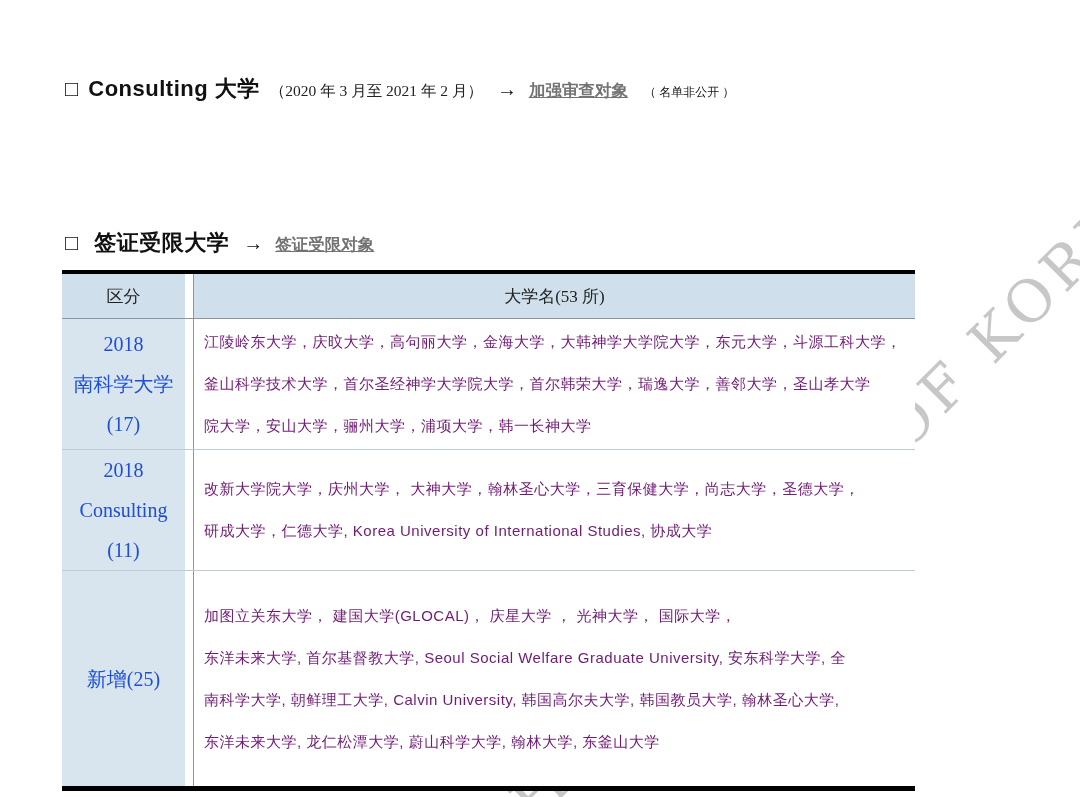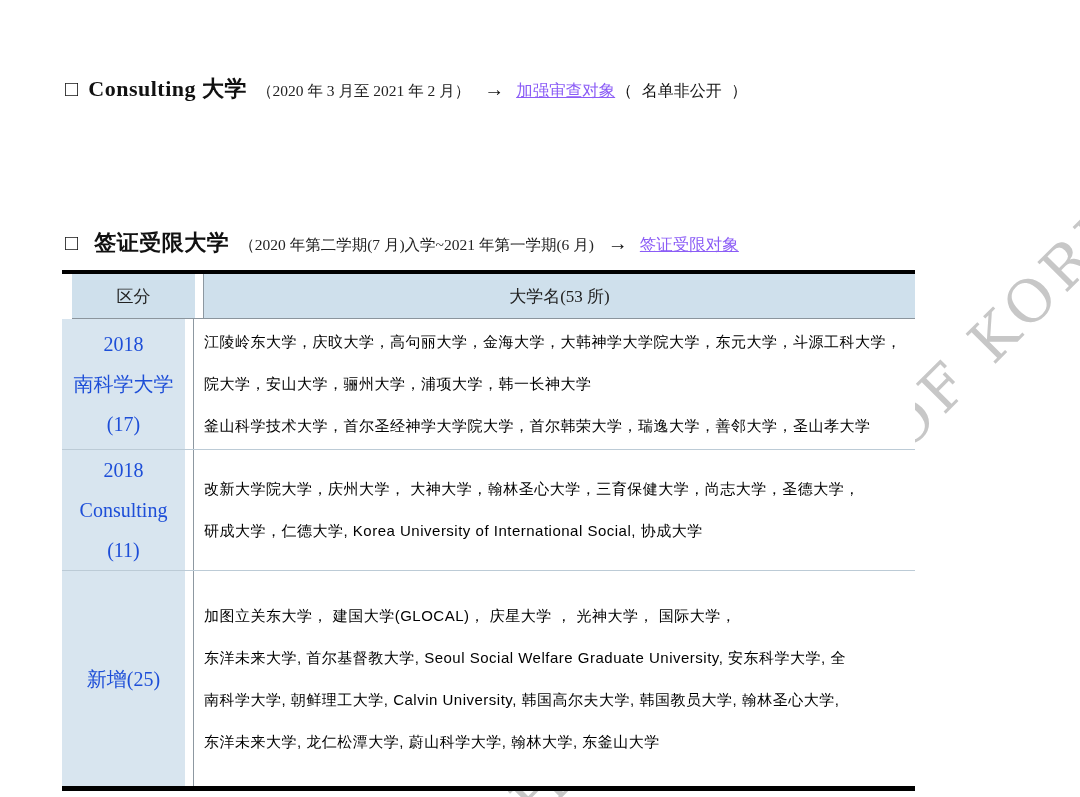--- a/index.html
+++ b/index.html
@@ -38,58 +38,57 @@
   .h1 { top:74px; }
   .h2 { top:228px; }
   .bullet {
     font-size:22px; font-weight:bold; color:#111;
     margin-right:10px;
   }
   .h2 .bullet { margin-right:16px; }
   .h-title {
     font-size:22px; font-weight:bold; color:#111;
     letter-spacing:0.5px;
-    font-family:Liberation Serif, serif;
   }
   .h-period {
     font-family:"Liberation Serif", serif;
     font-size:15.5px; color:#222;
     margin-left:10px;
   }
   .h-arrow {
     font-size:20px; font-weight:bold; color:#111;
     margin:0 12px 0 14px;
   }
   .h-link {
     font-family:"Liberation Serif", serif;
-    font-size:16.5px; font-weight:normal;
-    color:#8b5cf6;
+    font-size:16.5px; font-weight:bold;
+    color:#737373;
     text-decoration:underline;
     cursor:pointer;
   }
   .h-suffix {
-    font-family:Liberation Mono, monospace;
-    font-size:16px; color:#111;
-    margin-left:1px;
+    font-family:Liberation Sans, sans-serif;
+    font-size:12px; color:#111;
+    margin-left:16px;
   }
 
   
   .tbl {
     position:absolute;
     left:62px; top:270px;
     width:853px;
     border-top:4px solid #000;
     border-bottom:5px solid #000;
     background:#fff;
   }
   .trow {
     display:grid;
     grid-template-columns:123px 8px 1fr;
   }
-  .thead-row { border-bottom:1px solid #8b959d;margin-left:10px; }
+  .thead-row { border-bottom:1px solid #8b959d; }
   .thead-row .hcell {
     background:#cfe0ec;
     height:44px;
     display:flex; align-items:center; justify-content:center;
     font-family:"Liberation Serif", serif;
     font-size:17px; color:#222;
   }
   .thead-row .gap { background:#fff; }
   .thead-row .hcell.right { border-left:1px solid #8d98a1; }
 
@@ -104,21 +103,21 @@
     text-align:right;
   }
   .gap { background:#fff; }
   .cell {
     border-left:1px solid #8d98a1;
     padding:2px 8px 2px 10px;
     display:flex; flex-direction:column; justify-content:center;
   }
   .uline {
     font-size:15px;
-    color:#000000;
+    color:#701a75;
     line-height:42px;
     white-space:nowrap;
     overflow:hidden;
     letter-spacing:0.5px;
   }
   .r1 { min-height:126px; }
   .r2 { min-height:92px; }
   .r3 { min-height:216px; }
 </style>
 </head>
@@ -133,21 +132,20 @@
     <span class="h-title">Consulting 大学</span>
     <span class="h-period">（2020 年 3 月至 2021 年 2 月）</span>
     <span class="h-arrow">→</span>
     <span class="h-link">加强审查对象</span>
     <span class="h-suffix">（ 名单非公开 ）</span>
   </div>
 
   <div class="h-line h2">
     <span class="bullet">□</span>
     <span class="h-title">签证受限大学</span>
-    <span class="h-period">（2020 年第二学期(7 月)入学~2021 年第一学期(6 月)</span>
     <span class="h-arrow">→</span>
     <span class="h-link">签证受限对象</span>
   </div>
 
   <div class="tbl">
 
     <div class="trow thead-row">
       <div class="hcell">区分</div>
       <div class="gap"></div>
       <div class="hcell right">大学名(53 所)</div>
@@ -155,35 +153,35 @@
 
     <div class="trow body-row r1">
       <div class="cat">
         <div>2018</div>
         <div>南科学大学</div>
         <div>(17)</div>
       </div>
       <div class="gap"></div>
       <div class="cell">
         <div class="uline">江陵岭东大学，庆旼大学，高句丽大学，金海大学，大韩神学大学院大学，东元大学，斗源工科大学，</div>
+        <div class="uline">釜山科学技术大学，首尔圣经神学大学院大学，首尔韩荣大学，瑞逸大学，善邻大学，圣山孝大学</div>
         <div class="uline">院大学，安山大学，骊州大学，浦项大学，韩一长神大学</div>
-        <div class="uline">釜山科学技术大学，首尔圣经神学大学院大学，首尔韩荣大学，瑞逸大学，善邻大学，圣山孝大学</div>
       </div>
     </div>
 
     <div class="trow body-row r2">
       <div class="cat">
         <div>2018</div>
         <div>Consulting</div>
         <div>(11)</div>
       </div>
       <div class="gap"></div>
       <div class="cell">
         <div class="uline">改新大学院大学，庆州大学， 大神大学，翰林圣心大学，三育保健大学，尚志大学，圣德大学，</div>
-        <div class="uline">研成大学，仁德大学, Korea University of International Social, 协成大学</div>
+        <div class="uline">研成大学，仁德大学, Korea University of International Studies, 协成大学</div>
       </div>
     </div>
 
     <div class="trow body-row r3">
       <div class="cat">
         <div>新增(25)</div>
       </div>
       <div class="gap"></div>
       <div class="cell">
         <div class="uline">加图立关东大学， 建国大学(GLOCAL)，  庆星大学 ，  光神大学，  国际大学，</div>

